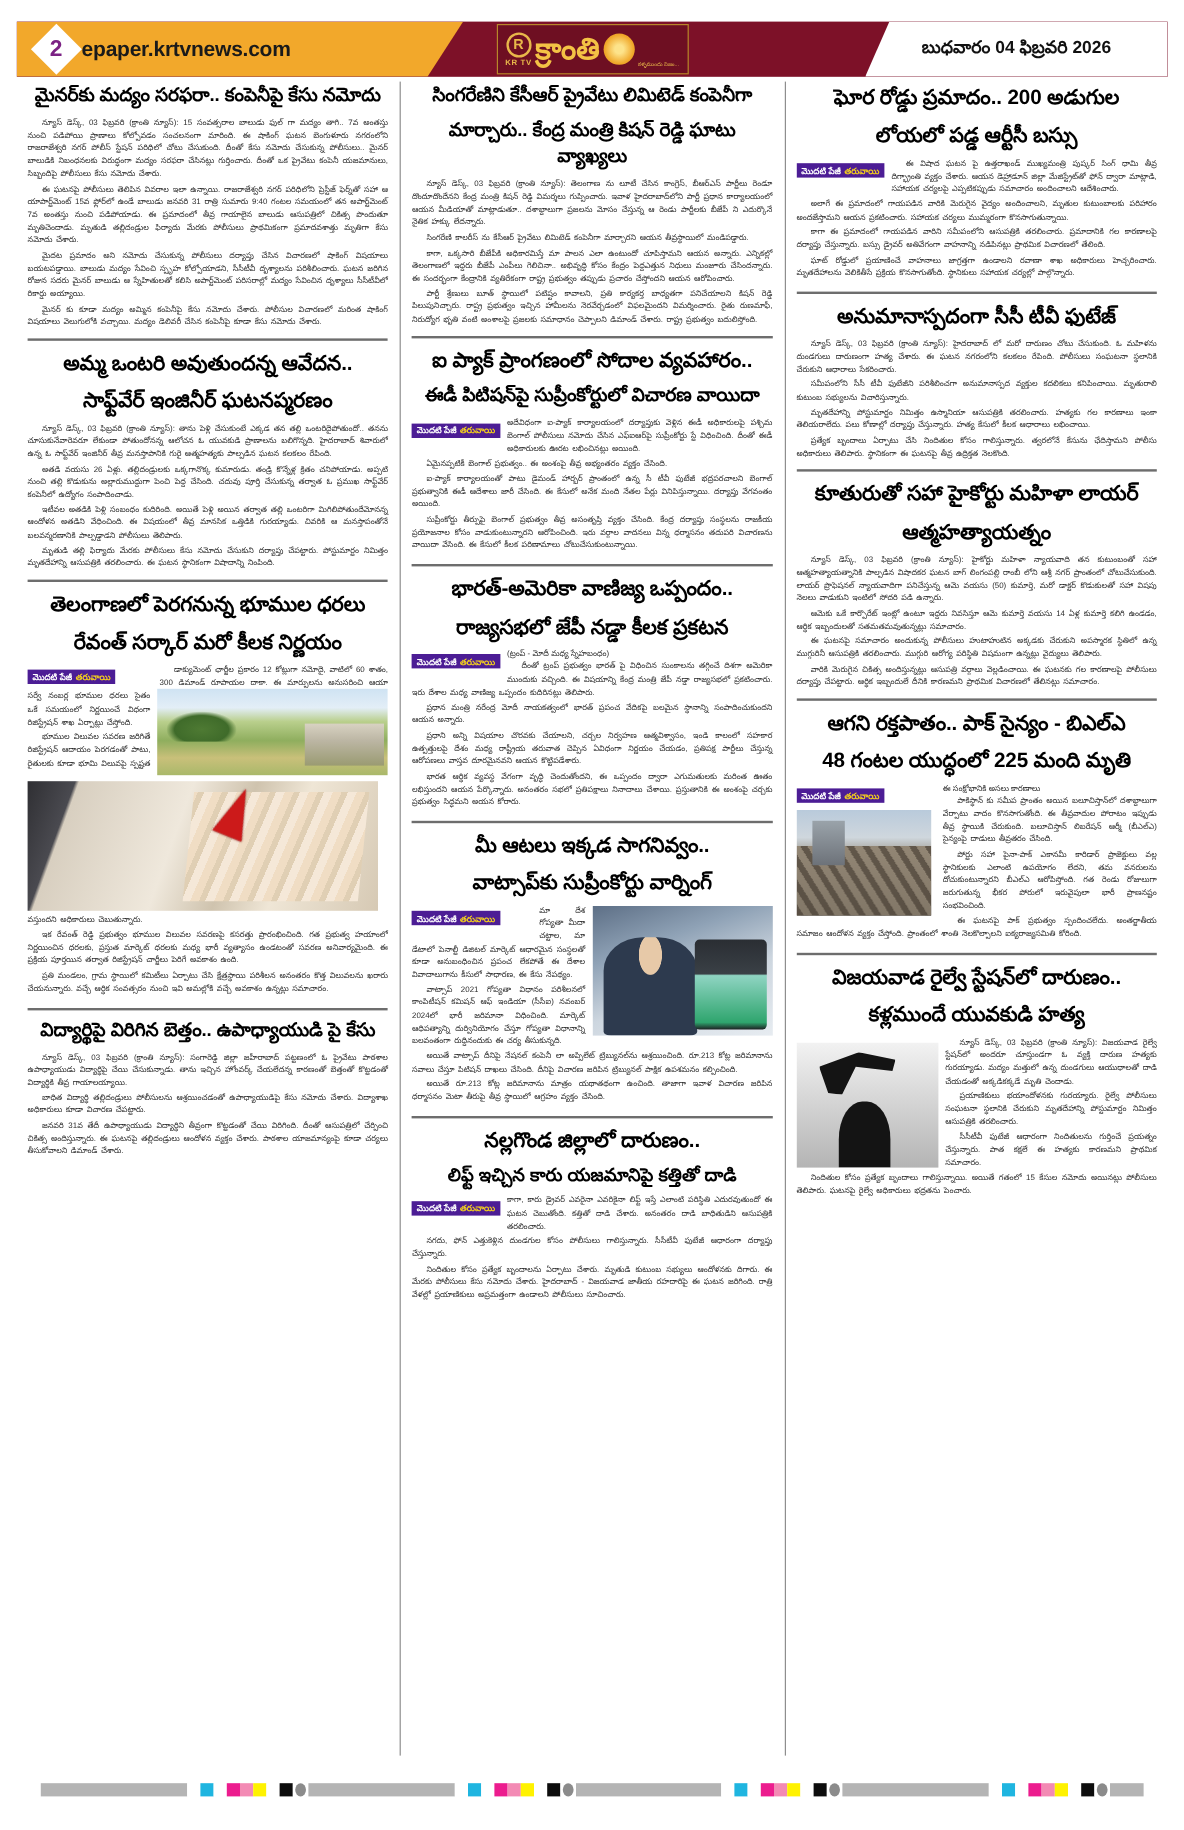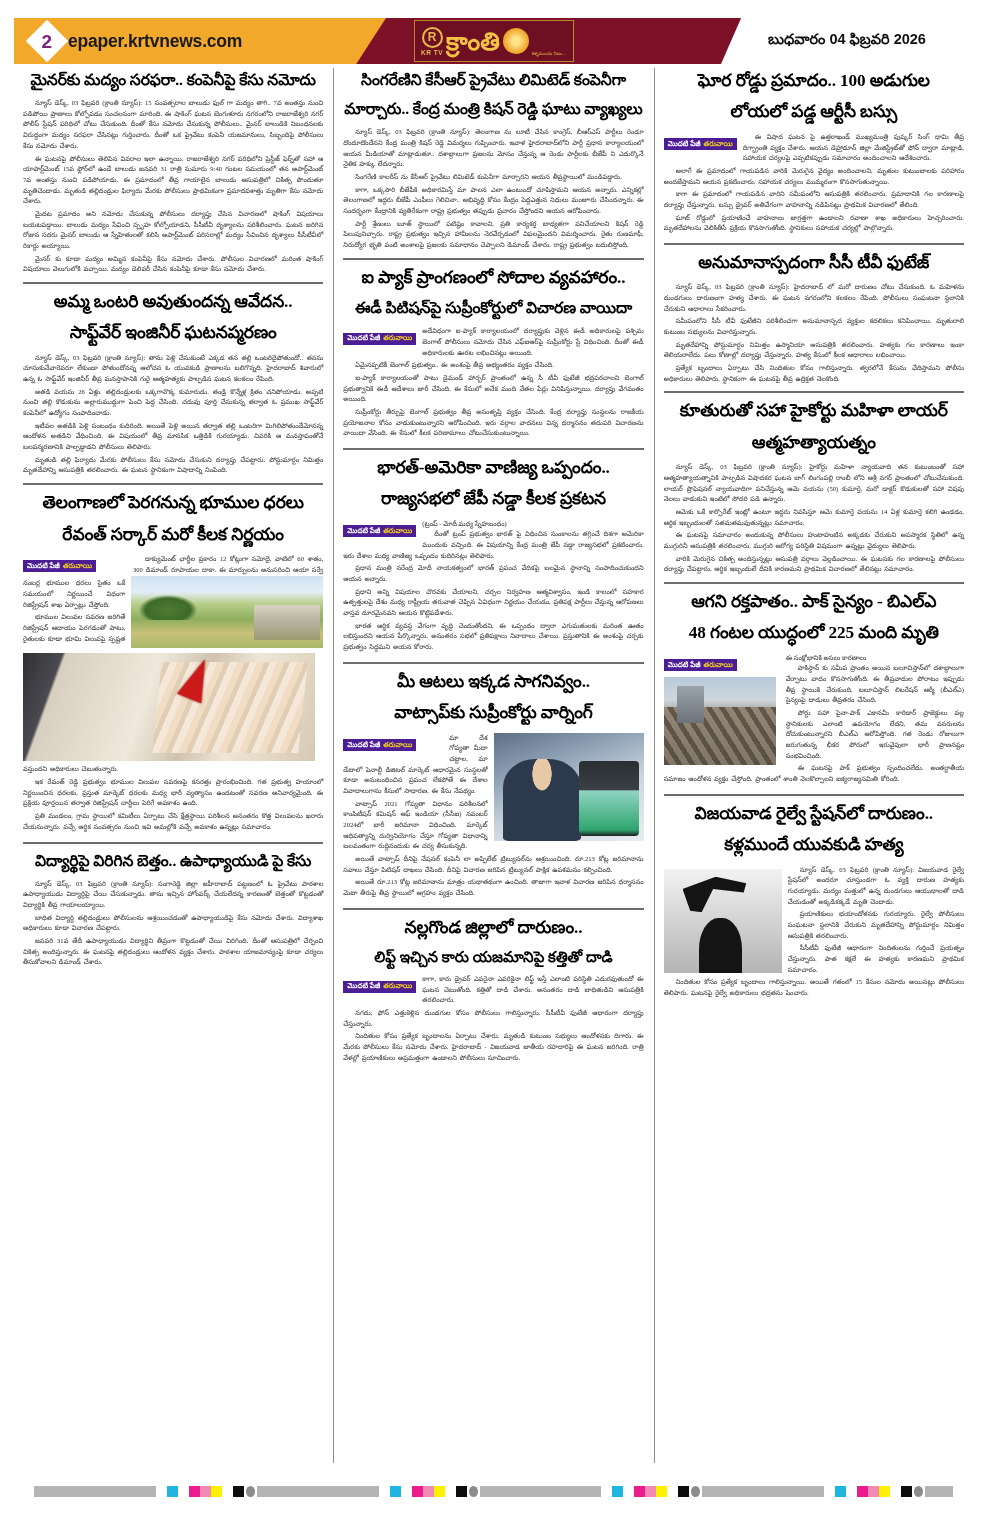--- a/index.html
+++ b/index.html
@@ -114,21 +114,20 @@
     flex: 0 0 auto;
   }
   .logo-tag { font-size: 4.5px; color: #e8b84a; align-self: flex-end; margin-bottom: 4px; }
 
   
   .page {
     position: absolute;
     top: 68px; left: 14px; right: 14px; bottom: 62px;
     display: flex;
     gap: 1px;
-    font-family: Liberation Serif, serif;
   }
   .col {
     flex: 1 1 0;
     padding: 0 9px;
     position: relative;
     overflow: hidden;
   }
   .col + .col { border-left: 1.5px solid #8e8e8e; }
 
   
@@ -480,21 +479,21 @@
         <p class="noind">కాగా, కారు డ్రైవర్ ఎవరైనా ఎవరికైనా లిఫ్ట్ ఇస్తే ఎలాంటి పరిస్థితి ఎదురవుతుందో ఈ ఘటన చెబుతోంది. కత్తితో దాడి చేశారు. అనంతరం దాడి బాధితుడిని ఆసుపత్రికి తరలించారు.</p>
         <p>నగదు, ఫోన్ ఎత్తుకెళ్లిన దుండగుల కోసం పోలీసులు గాలిస్తున్నారు. సీసీటీవీ ఫుటేజీ ఆధారంగా దర్యాప్తు చేస్తున్నారు.</p>
         <p>నిందితుల కోసం ప్రత్యేక బృందాలను ఏర్పాటు చేశారు. మృతుడి కుటుంబ సభ్యులు ఆందోళనకు దిగారు. ఈ మేరకు పోలీసులు కేసు నమోదు చేశారు. హైదరాబాద్ - విజయవాడ జాతీయ రహదారిపై ఈ ఘటన జరిగింది. రాత్రి వేళల్లో ప్రయాణికులు అప్రమత్తంగా ఉండాలని పోలీసులు సూచించారు.</p>
       </div>
     </div>
   </div>
 
   <div class="col">
 
     <div class="article clearfix">
-      <h2 class="headline">ఘోర రోడ్డు ప్రమాదం.. 100 అడుగుల</h2>
+      <h2 class="headline">ఘోర రోడ్డు ప్రమాదం.. 200 అడుగుల</h2>
       <h2 class="headline">లోయలో పడ్డ ఆర్టీసీ బస్సు</h2>
       <div class="float-left">
         <div class="cont-badge">
           <span class="w">మొదటి పేజీ</span>
           <span class="y">తరువాయి</span>
         </div>
       </div>
       <div class="body-text">
         <p>ఈ విషాద ఘటన పై ఉత్తరాఖండ్ ముఖ్యమంత్రి పుష్కర్ సింగ్ ధామి తీవ్ర దిగ్భ్రాంతి వ్యక్తం చేశారు. ఆయన డెహ్రాడూన్ జిల్లా మేజిస్ట్రేట్‌తో ఫోన్ ద్వారా మాట్లాడి, సహాయక చర్యలపై ఎప్పటికప్పుడు సమాచారం అందించాలని ఆదేశించారు.</p>
         <p>అలాగే ఈ ప్రమాదంలో గాయపడిన వారికి మెరుగైన వైద్యం అందించాలని, మృతుల కుటుంబాలకు పరిహారం అందజేస్తామని ఆయన ప్రకటించారు. సహాయక చర్యలు ముమ్మరంగా కొనసాగుతున్నాయి.</p>

